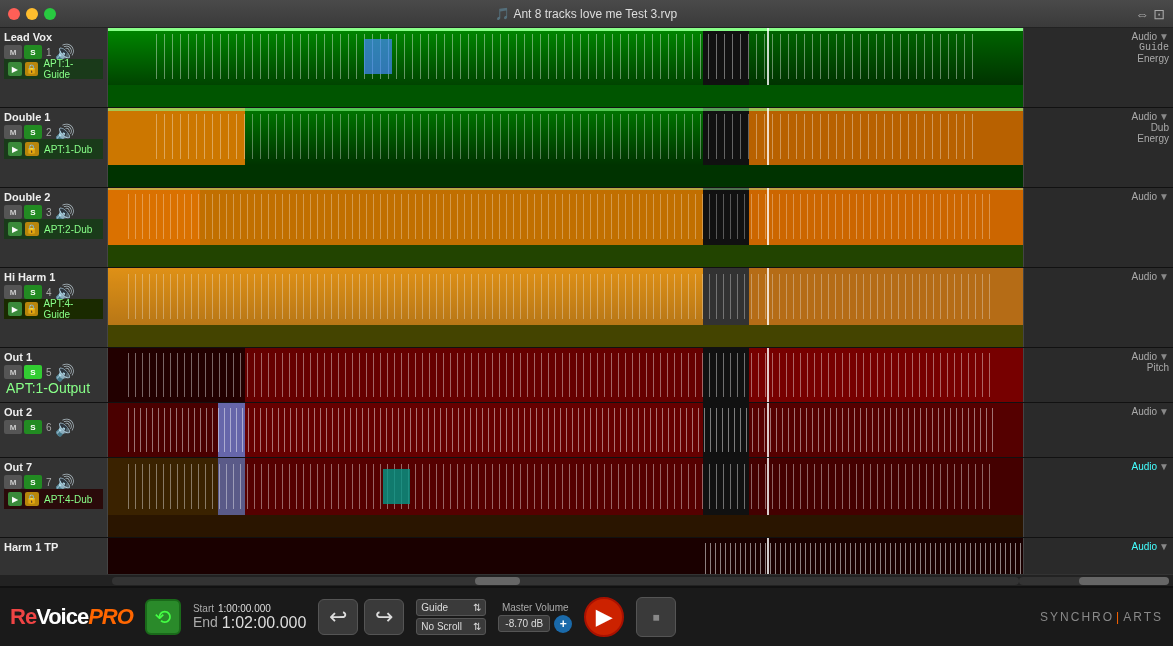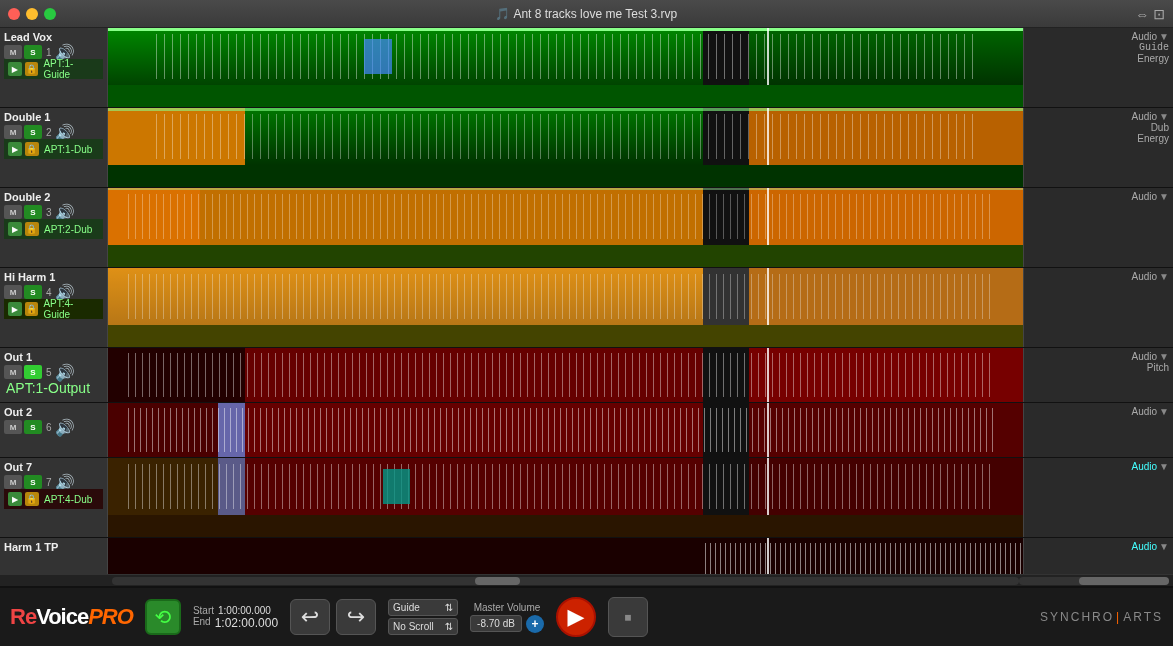--- a/index.html
+++ b/index.html
@@ -844,22 +844,22 @@
     <div class="loop-btn">
       <span>⟲</span>
     </div>
 
     <div class="time-range">
       <div class="start-row">
         <span style="color:#aaa;font-size:10px;">Start</span>
         <span style="color:#ddd;font-size:10px;">1:00:00.000</span>
       </div>
       <div class="end-row">
-        <span style="color:#aaa;font-size:10px;">End</span>
-        <span style="color:#ddd;font-size:12px;">1:02:00.000</span>
+        <span style="color:#aaa;font-size:14px;">End</span>
+        <span style="color:#ddd;font-size:16px;">1:02:00.000</span>
       </div>
     </div>
 
     <div class="transport-btns">
       <div class="transport-btn undo">
         <span>↩</span>
       </div>
       <div class="transport-btn redo">
         <span>↪</span>
       </div>

